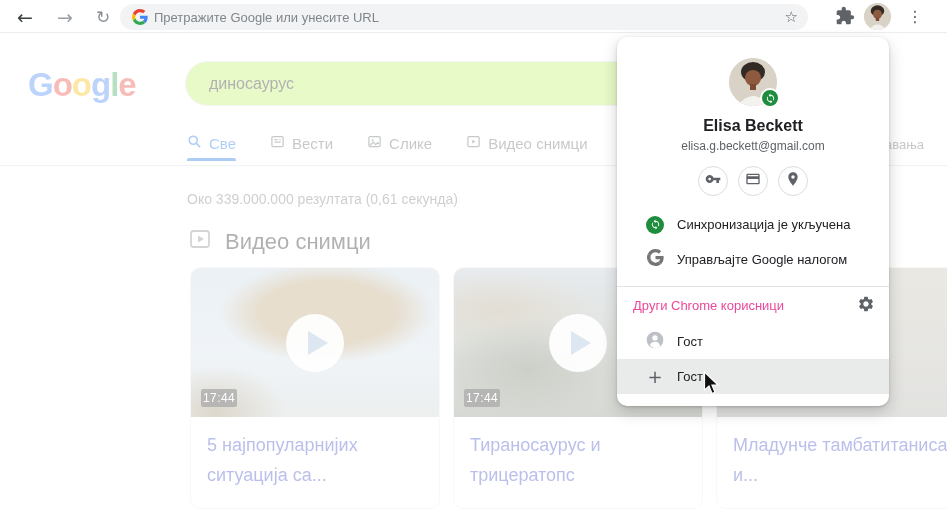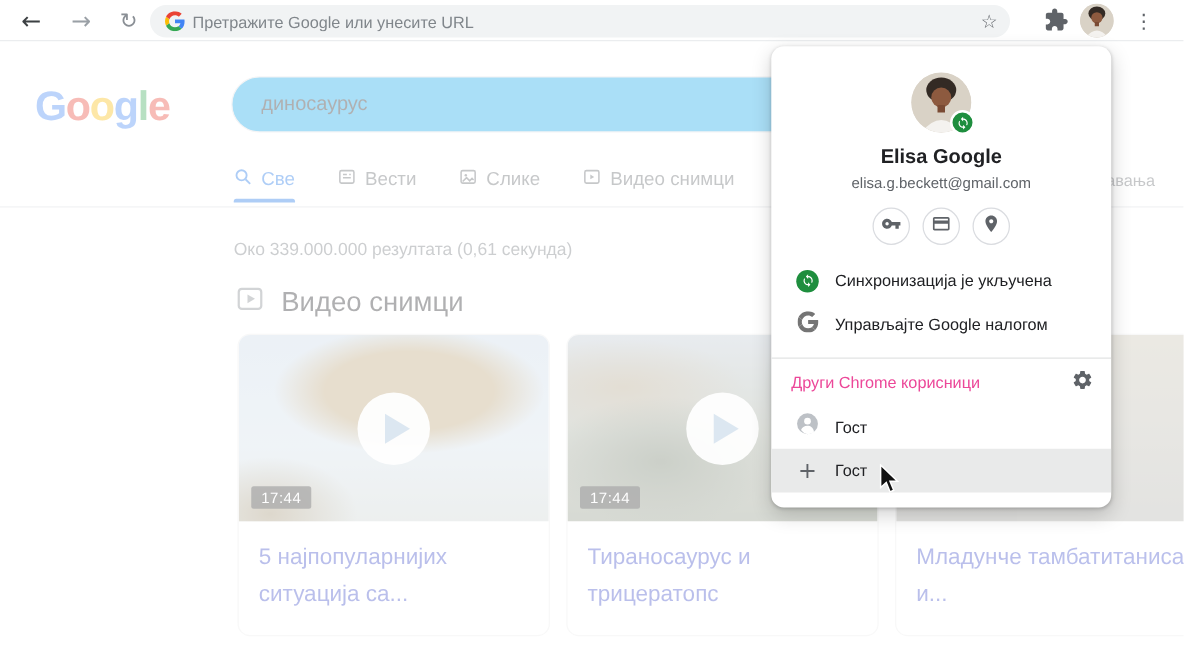--- a/index.html
+++ b/index.html
@@ -25,21 +25,21 @@
   .ext-btn { position:absolute; left:834px; top:6px; width:22px; height:22px; border:none; background:none; cursor:pointer; }
   .avatar-btn { position:absolute; left:864px; top:3px; width:27px; height:27px; border-radius:50%;
     overflow:hidden; border:none; padding:0; background:#ded7cd; cursor:pointer; }
   .dots-btn { position:absolute; left:900px; top:2px; width:30px; height:30px; border:none; background:none;
     color:#5f6368; font-size:16px; line-height:30px; cursor:pointer; font-family:"DejaVu Sans", sans-serif; }
 
   
   .page { position:absolute; left:0; top:33px; width:930px; height:498px; opacity:0.35; }
   .glogo { position:absolute; left:28px; top:33px; font-size:33px; font-weight:bold; letter-spacing:-1px; }
   .searchbox { position:absolute; left:185px; top:28px; width:560px; height:45px;
-    border:1px solid #dfe1e5; border-radius:23px; background:#0ea5e9; display:flex; align-items:center; }
+    border:1px solid #dfe1e5; border-radius:23px; background:#bef264; display:flex; align-items:center; }
   .searchbox input { border:none; outline:none; background:transparent; font-size:16px; color:#202124;
     margin-left:23px; width:480px; font-family:inherit; }
   .tabs { position:absolute; left:187px; top:101px; display:flex; gap:34px; }
   .tab { display:flex; align-items:center; gap:7px; font-size:15px; color:#5f6368; position:relative; cursor:pointer; }
   .tab.active { color:#1a73e8; }
   .tab.active::after { content:""; position:absolute; left:0; right:0; bottom:-9px; height:3px;
     background:#1a73e8; border-radius:2px 2px 0 0; }
   .tab-overflow { position:absolute; right:6px; top:104px; font-size:13px; color:#5f6368; }
   .page-divider { position:absolute; left:0; top:132px; width:947px; border-top:1px solid #dadce0; }
   .stats { position:absolute; left:187px; top:158px; font-size:14px; color:#70757a; }
@@ -56,39 +56,39 @@
     radial-gradient(ellipse 130px 75px at 30% 68%, #6e7a66 0%, rgba(110,122,102,0) 70%),
     radial-gradient(ellipse 90px 85px at 88% 28%, #7a8471 0%, rgba(122,132,113,0) 70%),
     radial-gradient(ellipse 140px 55px at 18% 28%, #b2a286 0%, rgba(178,162,134,0) 70%),
     linear-gradient(180deg, #bfc9d2 0%, #a9b0a2 50%, #8e9684 100%); }
   .thumb-3 { background: linear-gradient(180deg, #c6c0b0 0%, #bab8ae 55%, #aeaea8 100%); }
   .playbtn { position:absolute; left:50%; top:50%; width:58px; height:58px; margin:-29px 0 0 -29px;
     background:rgba(255,255,255,0.95); border-radius:50%; }
   .playbtn::after { content:""; position:absolute; left:22px; top:17px;
     border-left:20px solid #9dbcd8; border-top:12px solid transparent; border-bottom:12px solid transparent; }
   .duration { position:absolute; left:10px; bottom:10px; background:rgba(22,22,22,0.8); color:#fff;
-    font-size:12px; padding:2px 8px; border-radius:2px; letter-spacing:0.4px; }
+    font-size:12px; padding:2px 2px; border-radius:2px; letter-spacing:0.4px; }
   .card-body { padding:13px 16px 18px; }
   .card-title { font-size:18px; line-height:30px; color:#3b4bc8; }
 
   
   .profile-menu { position:absolute; left:617px; top:37px; width:272px; height:369px; z-index:100;
     background:#fff; border-radius:10px; overflow:hidden;
     box-shadow:0 1px 3px rgba(0,0,0,0.18), 0 6px 16px rgba(0,0,0,0.18); }
   .pm-avatar-wrap { position:relative; width:48px; height:48px; margin:21px auto 0; }
   .pm-avatar { width:48px; height:48px; border-radius:50%; overflow:hidden; background:#ded7cd; }
   .pm-badge { position:absolute; right:-3px; bottom:-2px; width:20px; height:20px; border-radius:50%;
     background:#1e8e3e; border:2px solid #fff; display:flex; align-items:center; justify-content:center; }
   .pm-name { margin-top:11px; text-align:center; font-size:16px; font-weight:bold; color:#202124; }
   .pm-email { margin-top:4px; text-align:center; font-size:12px; color:#5f6368; }
   .pm-iconrow { margin-top:13px; display:flex; justify-content:center; gap:10px; }
   .pm-circle { width:30px; height:30px; border:1px solid #dadce0; border-radius:50%; background:#fff;
     display:flex; align-items:center; justify-content:center; cursor:pointer; }
   .pm-rows { margin-top:11px; }
-  .pm-row { height:35px; display:flex; align-items:center; padding-left:19px; cursor:pointer; }
+  .pm-row { height:35px; display:flex; align-items:center; padding-left:28px; cursor:pointer; }
   .pm-row .ic { width:20px; display:flex; justify-content:center; }
   .pm-row .lbl { margin-left:12px; font-size:13px; color:#202124; }
   .sync-ic { width:18px; height:18px; border-radius:50%; background:#1e8e3e;
     display:flex; align-items:center; justify-content:center; }
   .pm-divider { margin-top:9px; border-top:1px solid #e2e3e4; }
   .pm-header { height:37px; display:flex; align-items:center; justify-content:space-between;
     padding:0 14px 0 16px; }
   .pm-header .txt { font-size:13px; color:#ec4899; }
   .pm-gear { border:none; background:none; cursor:pointer; display:flex; }
   .pm-row.highlight { background:#e9eaea; }
@@ -247,21 +247,21 @@
           <rect x="21" y="26" width="6" height="6" fill="#7a4a33"></rect>
           <path d="M8 48 Q24 28 40 48 Z" fill="#f4f2ef"></path>
         </svg>
       </div>
       <div class="pm-badge">
         <svg width="11" height="11" viewBox="0 0 24 24" fill="#fff">
           <path d="M12 4V1L8 5l4 4V6c3.31 0 6 2.69 6 6 0 1.01-.25 1.97-.7 2.8l1.46 1.46C19.54 15.03 20 13.57 20 12c0-4.42-3.58-8-8-8zm0 14c-3.31 0-6-2.69-6-6 0-1.01.25-1.97.7-2.8L5.24 7.74C4.46 8.97 4 10.43 4 12c0 4.42 3.58 8 8 8v3l4-4-4-4v3z"></path>
         </svg>
       </div>
     </div>
-    <div class="pm-name">Elisa Google</div>
+    <div class="pm-name">Elisa Beckett</div>
     <div class="pm-email">elisa.g.beckett@gmail.com</div>
 
     <div class="pm-iconrow">
       <div class="pm-circle">
         <span>
           <svg width="16" height="16" viewBox="0 0 24 24" fill="#5f6368">
             <path d="M12.65 10C11.83 7.67 9.61 6 7 6c-3.31 0-6 2.69-6 6s2.69 6 6 6c2.61 0 4.83-1.67 5.65-4H17v4h4v-4h2v-4H12.65zM7 14c-1.1 0-2-.9-2-2s.9-2 2-2 2 .9 2 2-.9 2-2 2z"></path>
           </svg>
         </span>
       </div>

